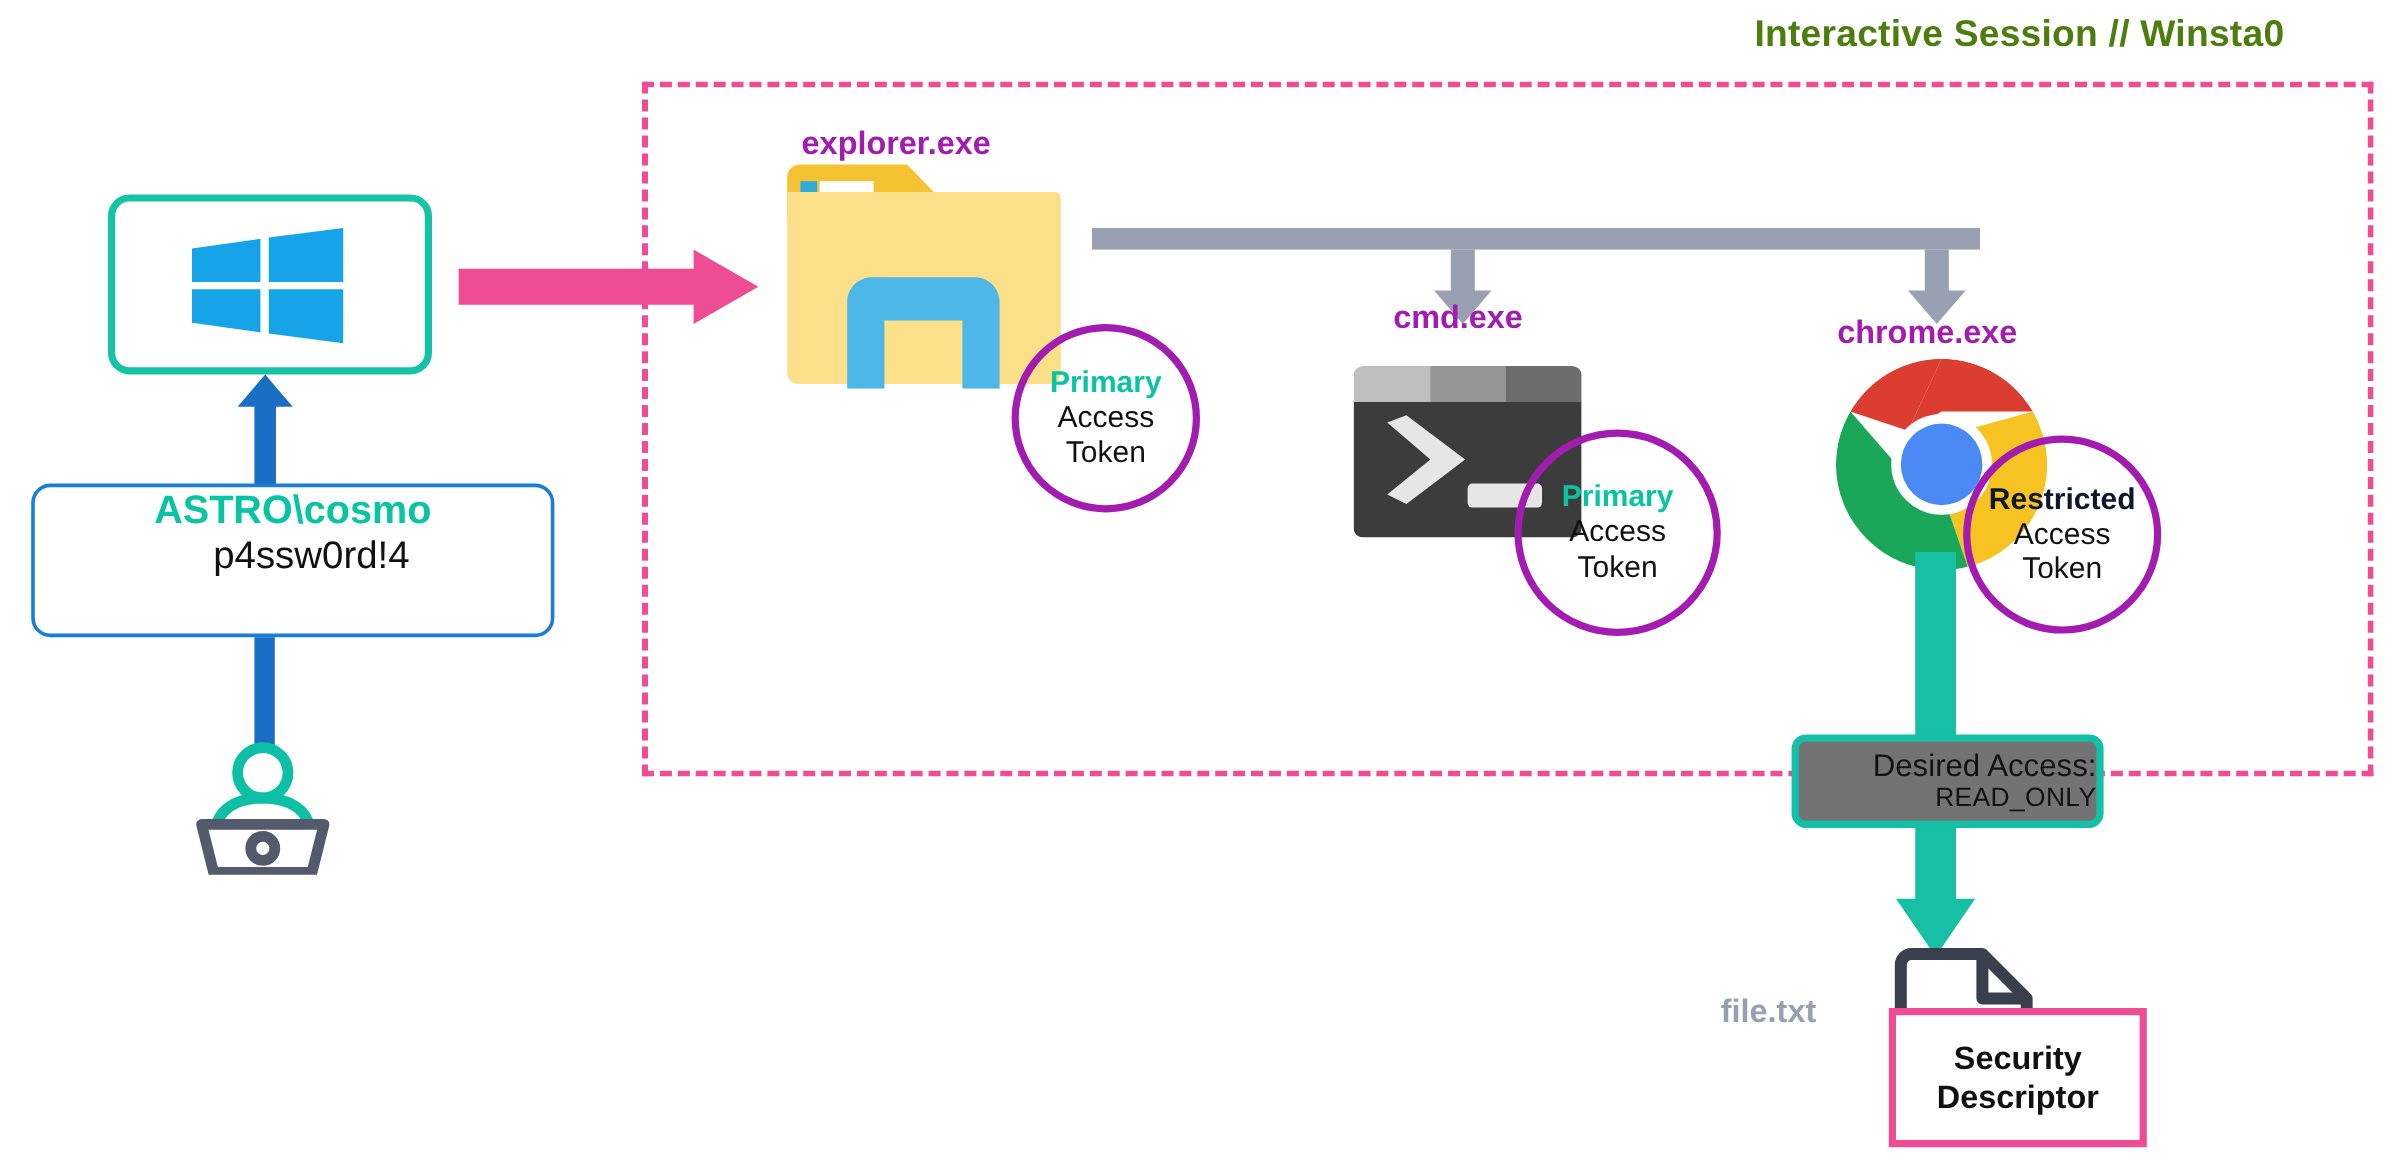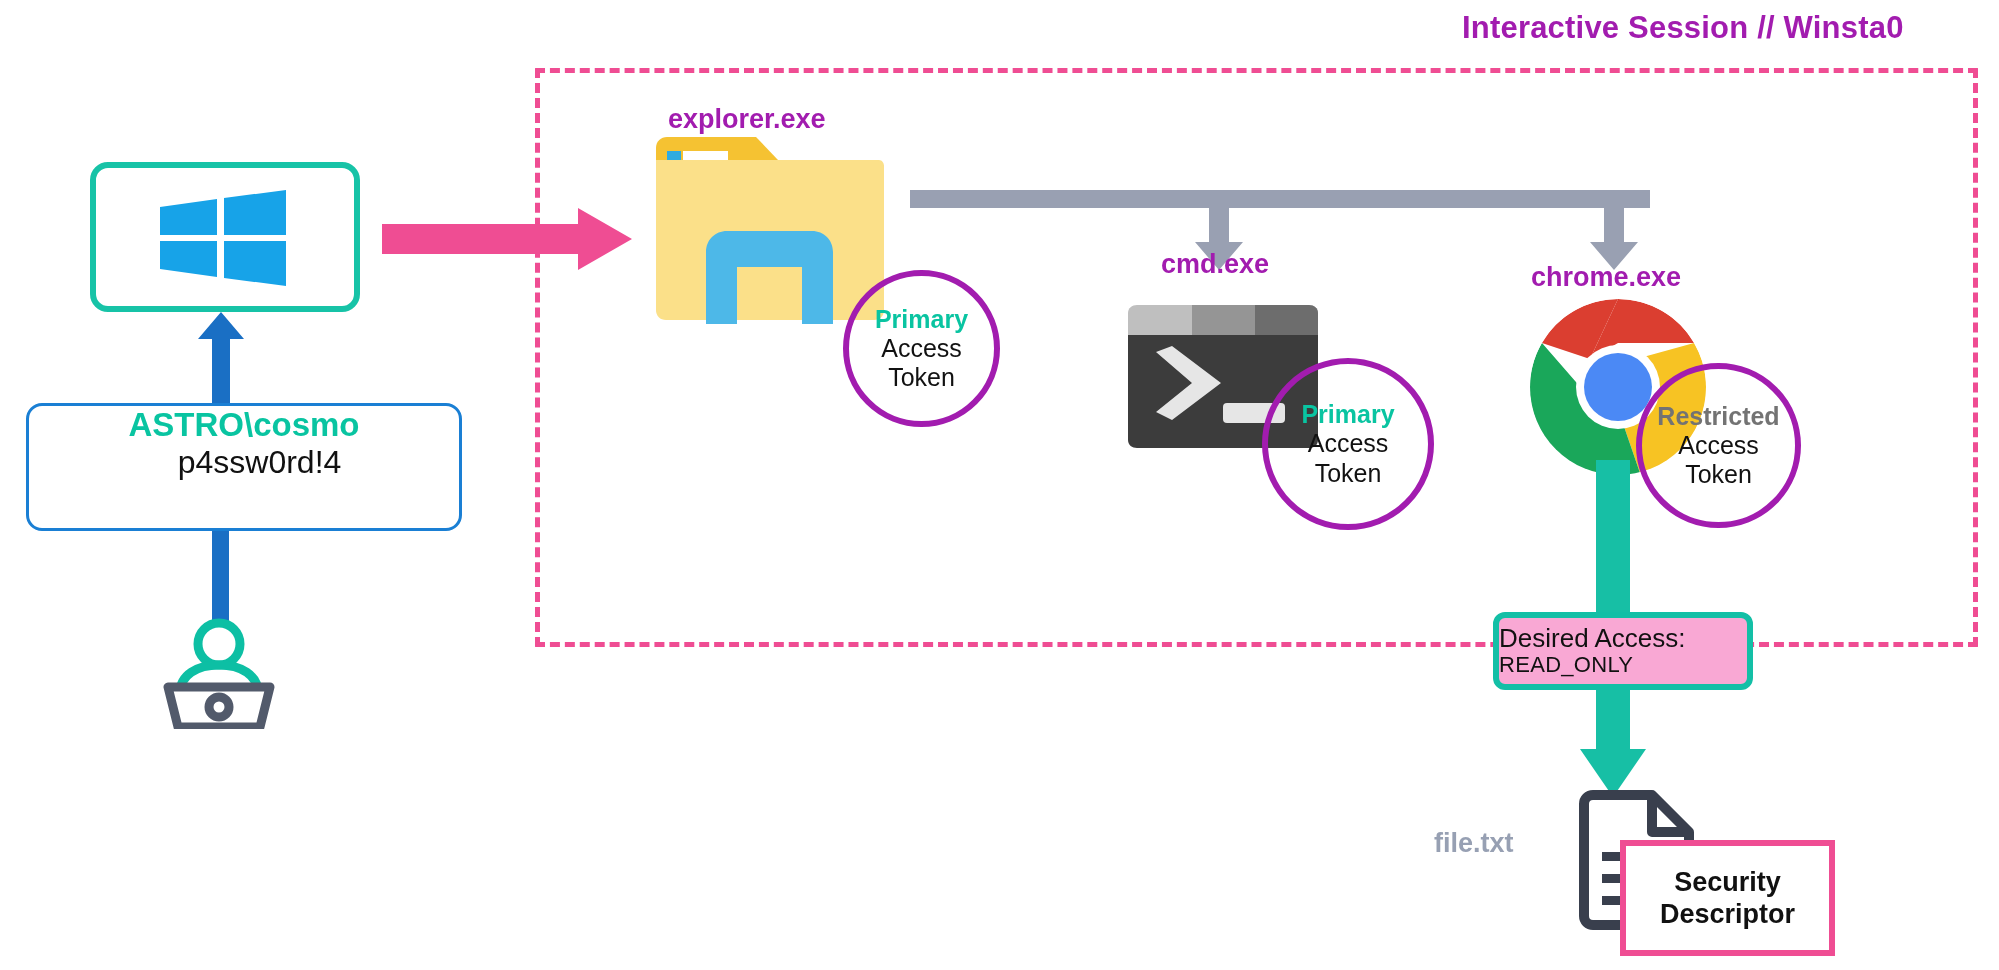--- a/index.html
+++ b/index.html
@@ -28,21 +28,21 @@
     height: 579px;
     border: 5px dashed #ef4d93;
     box-sizing: border-box;
     border-radius: 1px;
   }
   #session-title {
     left: 1462px;
     top: 10px;
     font-size: 31px;
     font-weight: bold;
-    color: #a21caf;
+    color: #4d7c0f;
     letter-spacing: 0.2px;
     white-space: nowrap;
   }
 
   
   #windows-box {
     left: 90px;
     top: 162px;
     width: 270px;
     height: 150px;
@@ -159,21 +159,21 @@
     align-items: center;
     justify-content: center;
     z-index: 6;
   }
   .token-kind {
     font-size: 25px;
     font-weight: bold;
     line-height: 1.17;
   }
   .kind-primary { color: #09c4a1; }
-  .kind-restricted { color: #737373; }
+  .kind-restricted { color: #0f172a; }
   .token-line {
     font-size: 25px;
     color: #111111;
     line-height: 1.17;
   }
   #token-explorer { left: 843px; top: 270px; width: 157px; height: 157px; }
   #token-cmd      { left: 1262px; top: 358px; width: 172px; height: 172px; }
   #token-chrome   { left: 1636px; top: 363px; width: 165px; height: 165px; }
 
   
@@ -188,25 +188,25 @@
   }
 
   
   #desired-box {
     left: 1493px;
     top: 612px;
     width: 260px;
     height: 78px;
     border: 6px solid #13bfa6;
     border-radius: 12px;
-    background: #f9a8d4;
+    background: #737373;
     box-sizing: border-box;
     display: flex;
     flex-direction: column;
-    align-items: flex-start;
+    align-items: flex-end;
     justify-content: center;
     z-index: 5;
   }
   #desired-label {
     font-size: 26px;
     color: #111111;
     line-height: 1.12;
   }
   #desired-value {
     font-size: 22px;
@@ -214,21 +214,21 @@
     color: #111111;
     line-height: 1.12;
     letter-spacing: 0.3px;
   }
 
   
   #file-icon { left: 1576px; top: 790px; width: 118px; height: 140px; z-index: 3; }
 
   
   #sd-box {
-    left: 1620px;
+    left: 1574px;
     top: 840px;
     width: 215px;
     height: 116px;
     border: 6px solid #ef4d93;
     background: #ffffff;
     box-sizing: border-box;
     display: flex;
     flex-direction: column;
     align-items: center;
     justify-content: center;

